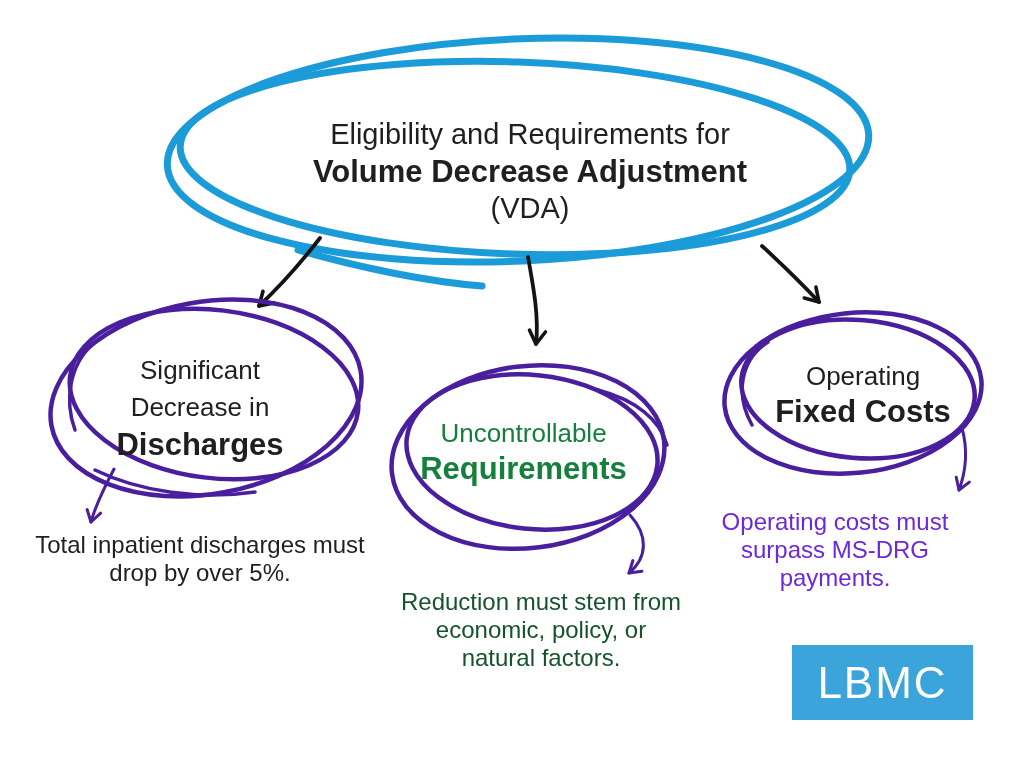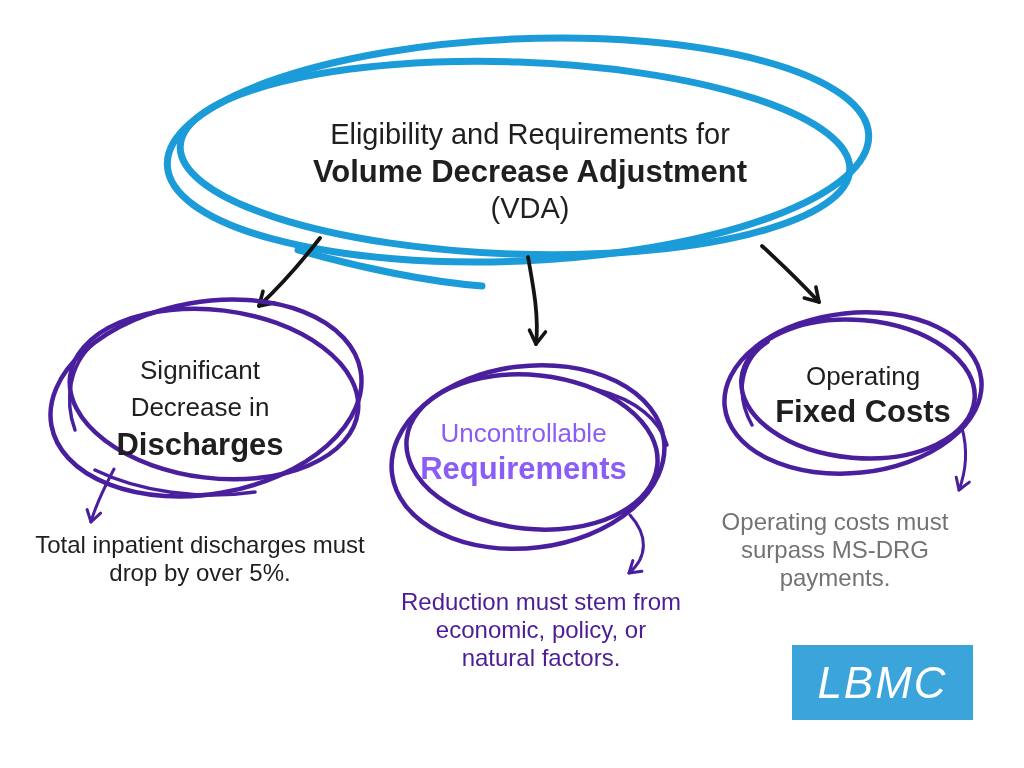--- a/index.html
+++ b/index.html
@@ -98,31 +98,31 @@
     <div>Significant Decrease in</div>
     <div class="bold-line">Discharges</div>
   </div>
 
   <div class="txt main-topic" style="color: rgb(31, 31, 31);">
     <div>Eligibility and Requirements for</div>
     <div class="bold-line">Volume Decrease Adjustment</div>
     <div>(VDA)</div>
   </div>
 
-  <div class="txt node-title title-circumstances" style="color: #8b5cf6;">
+  <div class="txt node-title title-circumstances" style="color: #15803d;">
     <div>Uncontrollable</div>
     <div class="bold-line">Requirements</div>
   </div>
 
   <div class="txt node-title title-fixed-costs" style="color: rgb(31, 31, 31);">
     <div>Operating</div>
     <div class="bold-line">Fixed Costs</div>
   </div>
 
   <div class="txt desc desc-discharges" style="color: rgb(31, 31, 31);">Total inpatient discharges must drop by over 5%.</div>
-  <div class="txt desc desc-circumstances" style="color: #4c1d95;">Reduction must stem from economic, policy, or natural factors.</div>
-  <div class="txt desc desc-fixed-costs" style="color: #737373;">Operating costs must surpass MS-DRG payments.</div>
+  <div class="txt desc desc-circumstances" style="color: #14532d;">Reduction must stem from economic, policy, or natural factors.</div>
+  <div class="txt desc desc-fixed-costs" style="color: #6d28d9;">Operating costs must surpass MS-DRG payments.</div>
 
-  <div class="logo" style="background-color: rgb(59, 164, 219); font-style: italic;">
+  <div class="logo" style="background-color: rgb(59, 164, 219);">
     <span class="logo-text" style="color: rgb(255, 255, 255);">LBMC</span>
   </div>
 
 </div>
 
 </body></html>

